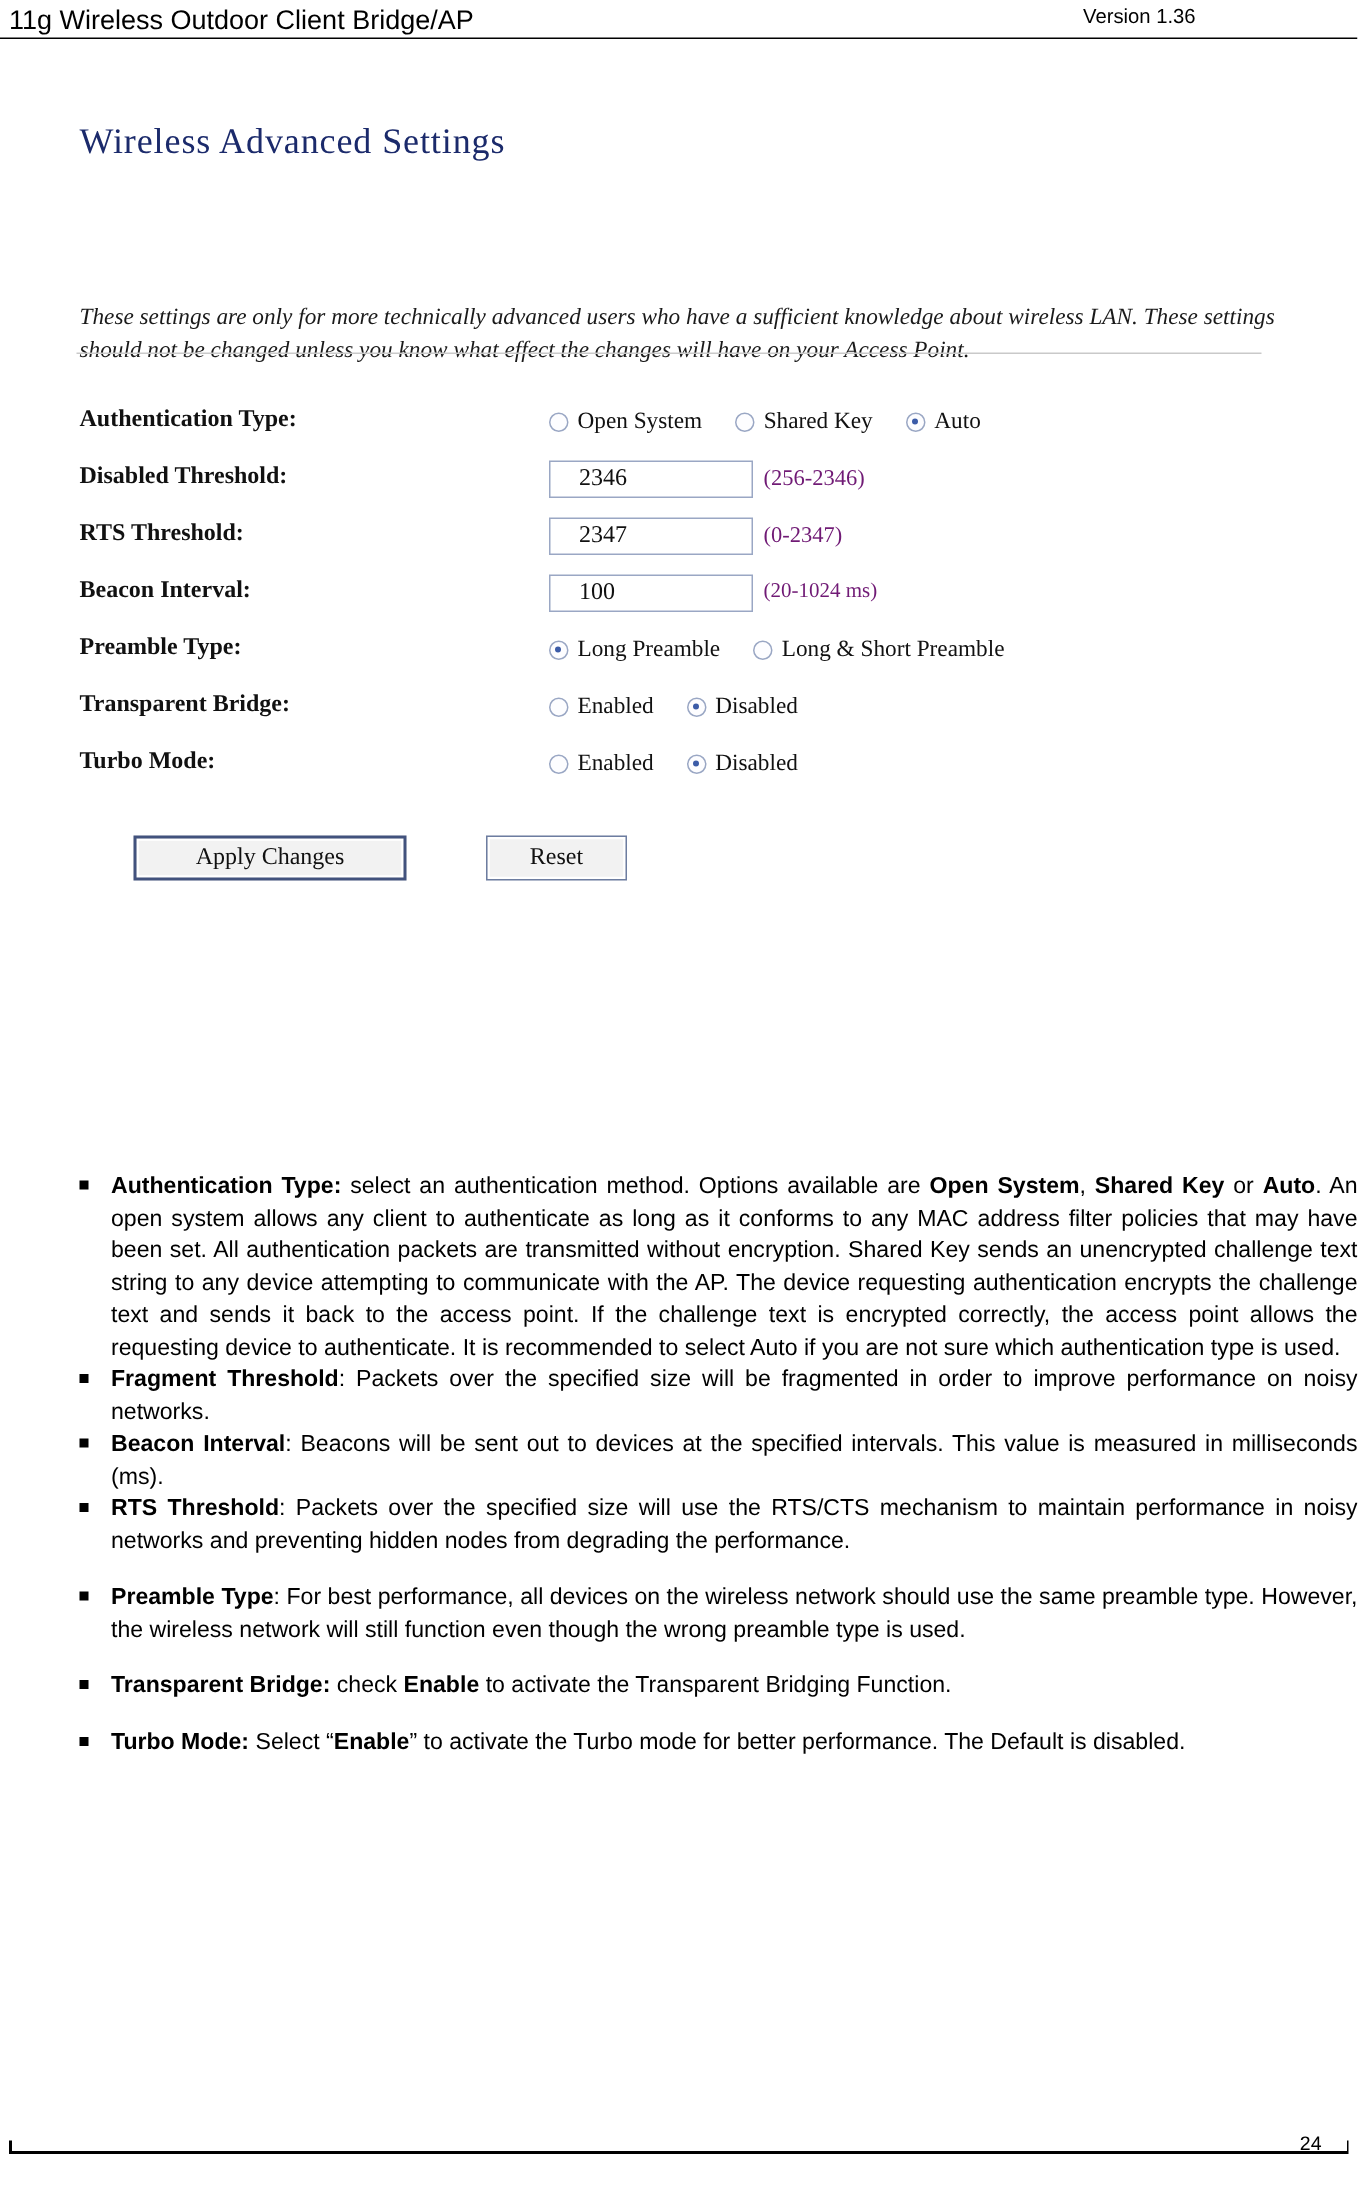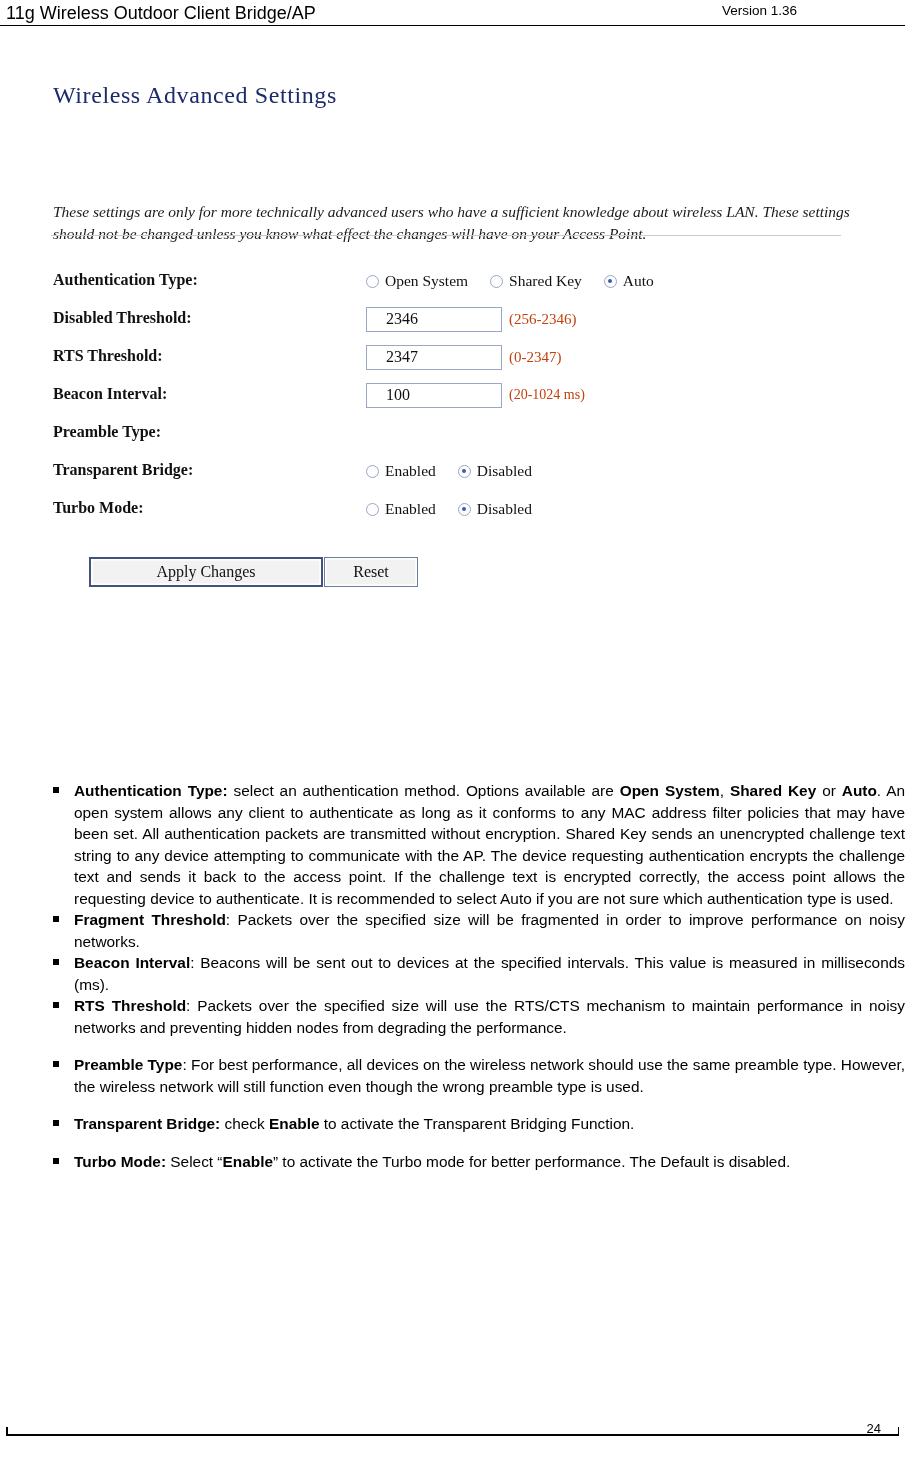--- a/index.html
+++ b/index.html
@@ -147,21 +147,21 @@
     font-family: "Liberation Serif", serif;
     font-size: 16px;
     color: #111;
     padding: 0 19px;
     box-sizing: border-box;
     line-height: 22px;
   }
   .hint {
     font-family: "Liberation Serif", serif;
     font-size: 15px;
-    color: #c2410c;
+    color: #701a75;
     margin-left: 7px;
     white-space: nowrap;
   }
   .hint.small { font-size: 14px; }
 
   .btn-row {
     position: absolute;
     left: 0;
     top: 505px;
     height: 40px;
@@ -176,21 +176,21 @@
     color: #111;
     display: flex;
     align-items: center;
     justify-content: center;
     box-shadow: inset 0 0 0 1.5px #ffffff;
     box-sizing: border-box;
   }
   .btn-apply {
     left: 48px;
     top: 0;
-    width: 234px;
+    width: 182px;
     border: 2px solid #42527d;
   }
   .btn-reset {
     left: 283px;
     top: 0;
     width: 94px;
   }
 
   
   .bullets {
@@ -316,20 +316,30 @@
     <div class="form-row">
       <span class="form-label">Beacon Interval:</span>
       <div class="form-ctrl">
         <input class="text-input" type="text" value="100" style="">
         <span class="hint small">(20-1024 ms)</span>
       </div>
     </div>
 
     <div class="form-row">
       <span class="form-label">Preamble Type:</span>
+      <div class="form-ctrl">
+        <label class="radio-opt">
+          <span class="radio checked"></span>
+          <span>Long Preamble</span>
+        </label>
+        <label class="radio-opt">
+          <span class="radio"></span>
+          <span>Long &amp; Short Preamble</span>
+        </label>
+      </div>
     </div>
 
     <div class="form-row">
       <span class="form-label">Transparent Bridge:</span>
       <div class="form-ctrl">
         <label class="radio-opt">
           <span class="radio"></span>
           <span>Enabled</span>
         </label>
         <label class="radio-opt">

